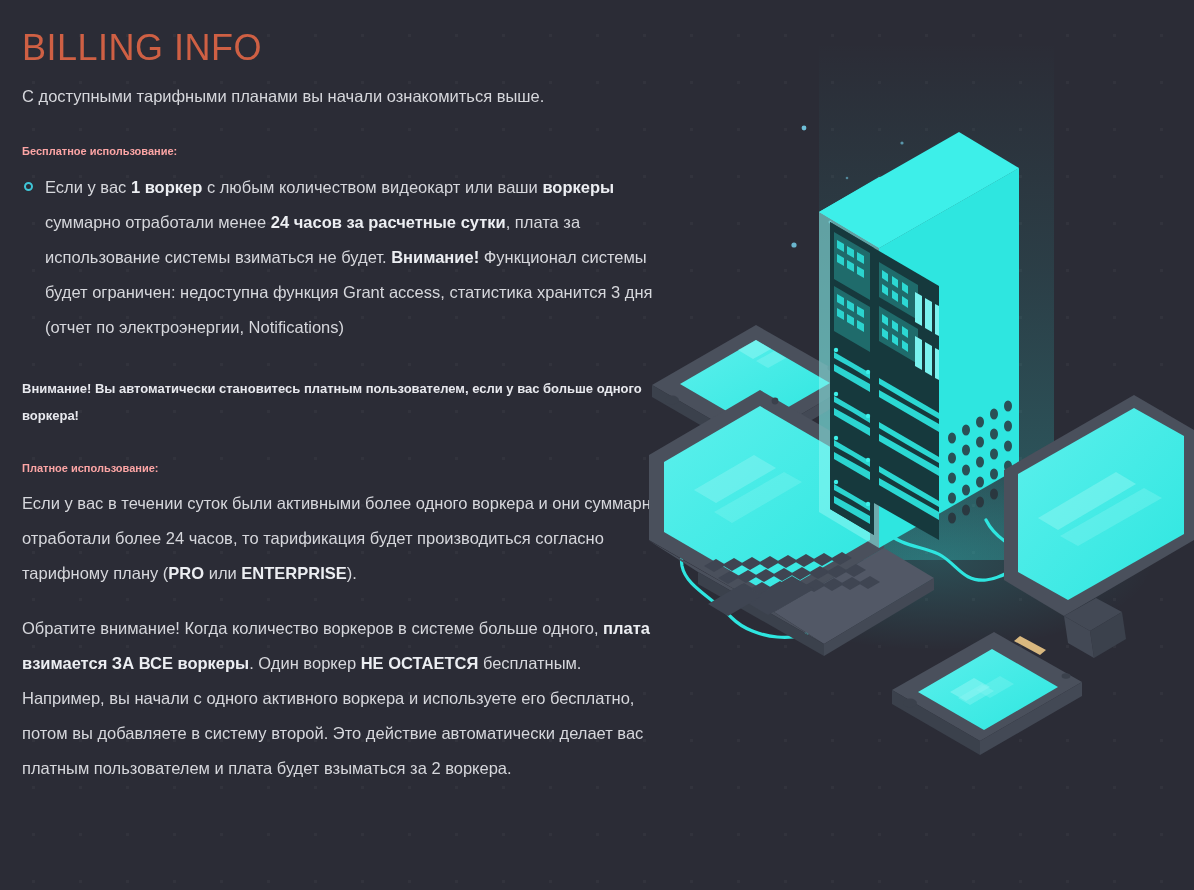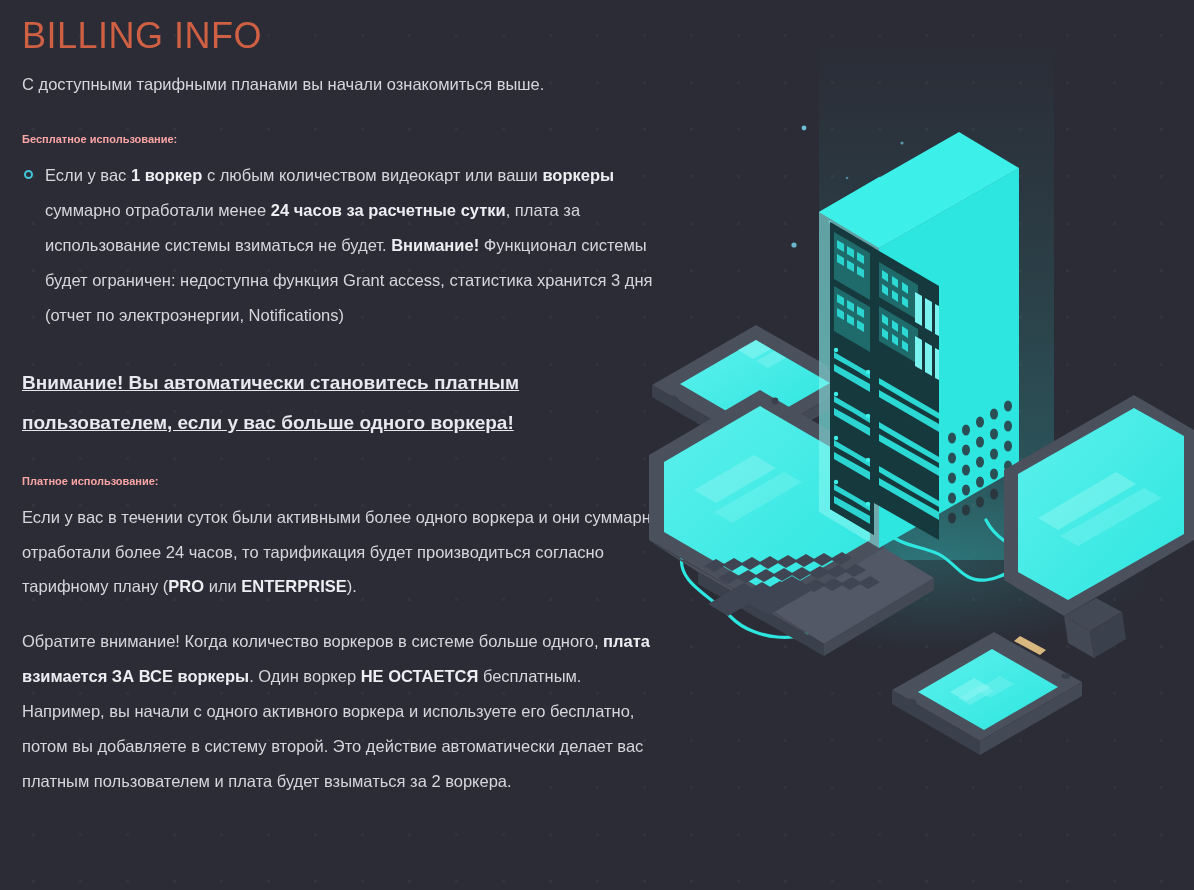--- a/index.html
+++ b/index.html
@@ -30,21 +30,21 @@
     position: relative;
     width: 1194px; height: 890px;
     z-index: 2;
   }
 
   
   #content {
     position: absolute;
     left: 22px; top: 0;
     width: 640px;
-    padding-top: 16px;
+    padding-top: 28px;
   }
 
   #page-title {
     font-size: 36px;
     font-weight: 400;
     letter-spacing: 0.5px;
     color: #cf6044;
     margin: 0 0 16px 0;
     line-height: 1.1;
   }
@@ -90,26 +90,25 @@
   p.body-text {
     font-size: 16.5px;
     color: #d6d7dc;
     line-height: 2.12;
     margin: 0 0 26px 0;
     font-weight: 400;
   }
   p.body-text.tight { margin-bottom: 20px; }
 
   p.body-bold {
-    font-size: 19px;
+    font-size: 13px;
     color: #e8e9ee;
     font-weight: 700;
     line-height: 2.12;
     margin: 0 0 30px 0;
-    text-decoration: underline;
   }
 
   b, strong { color: #eceef2; font-weight: 700; text-align: right; }
 
   
   #illustration {
     position: absolute;
     right: 0; top: 0;
     width: 560px; height: 890px;
     z-index: 1;

